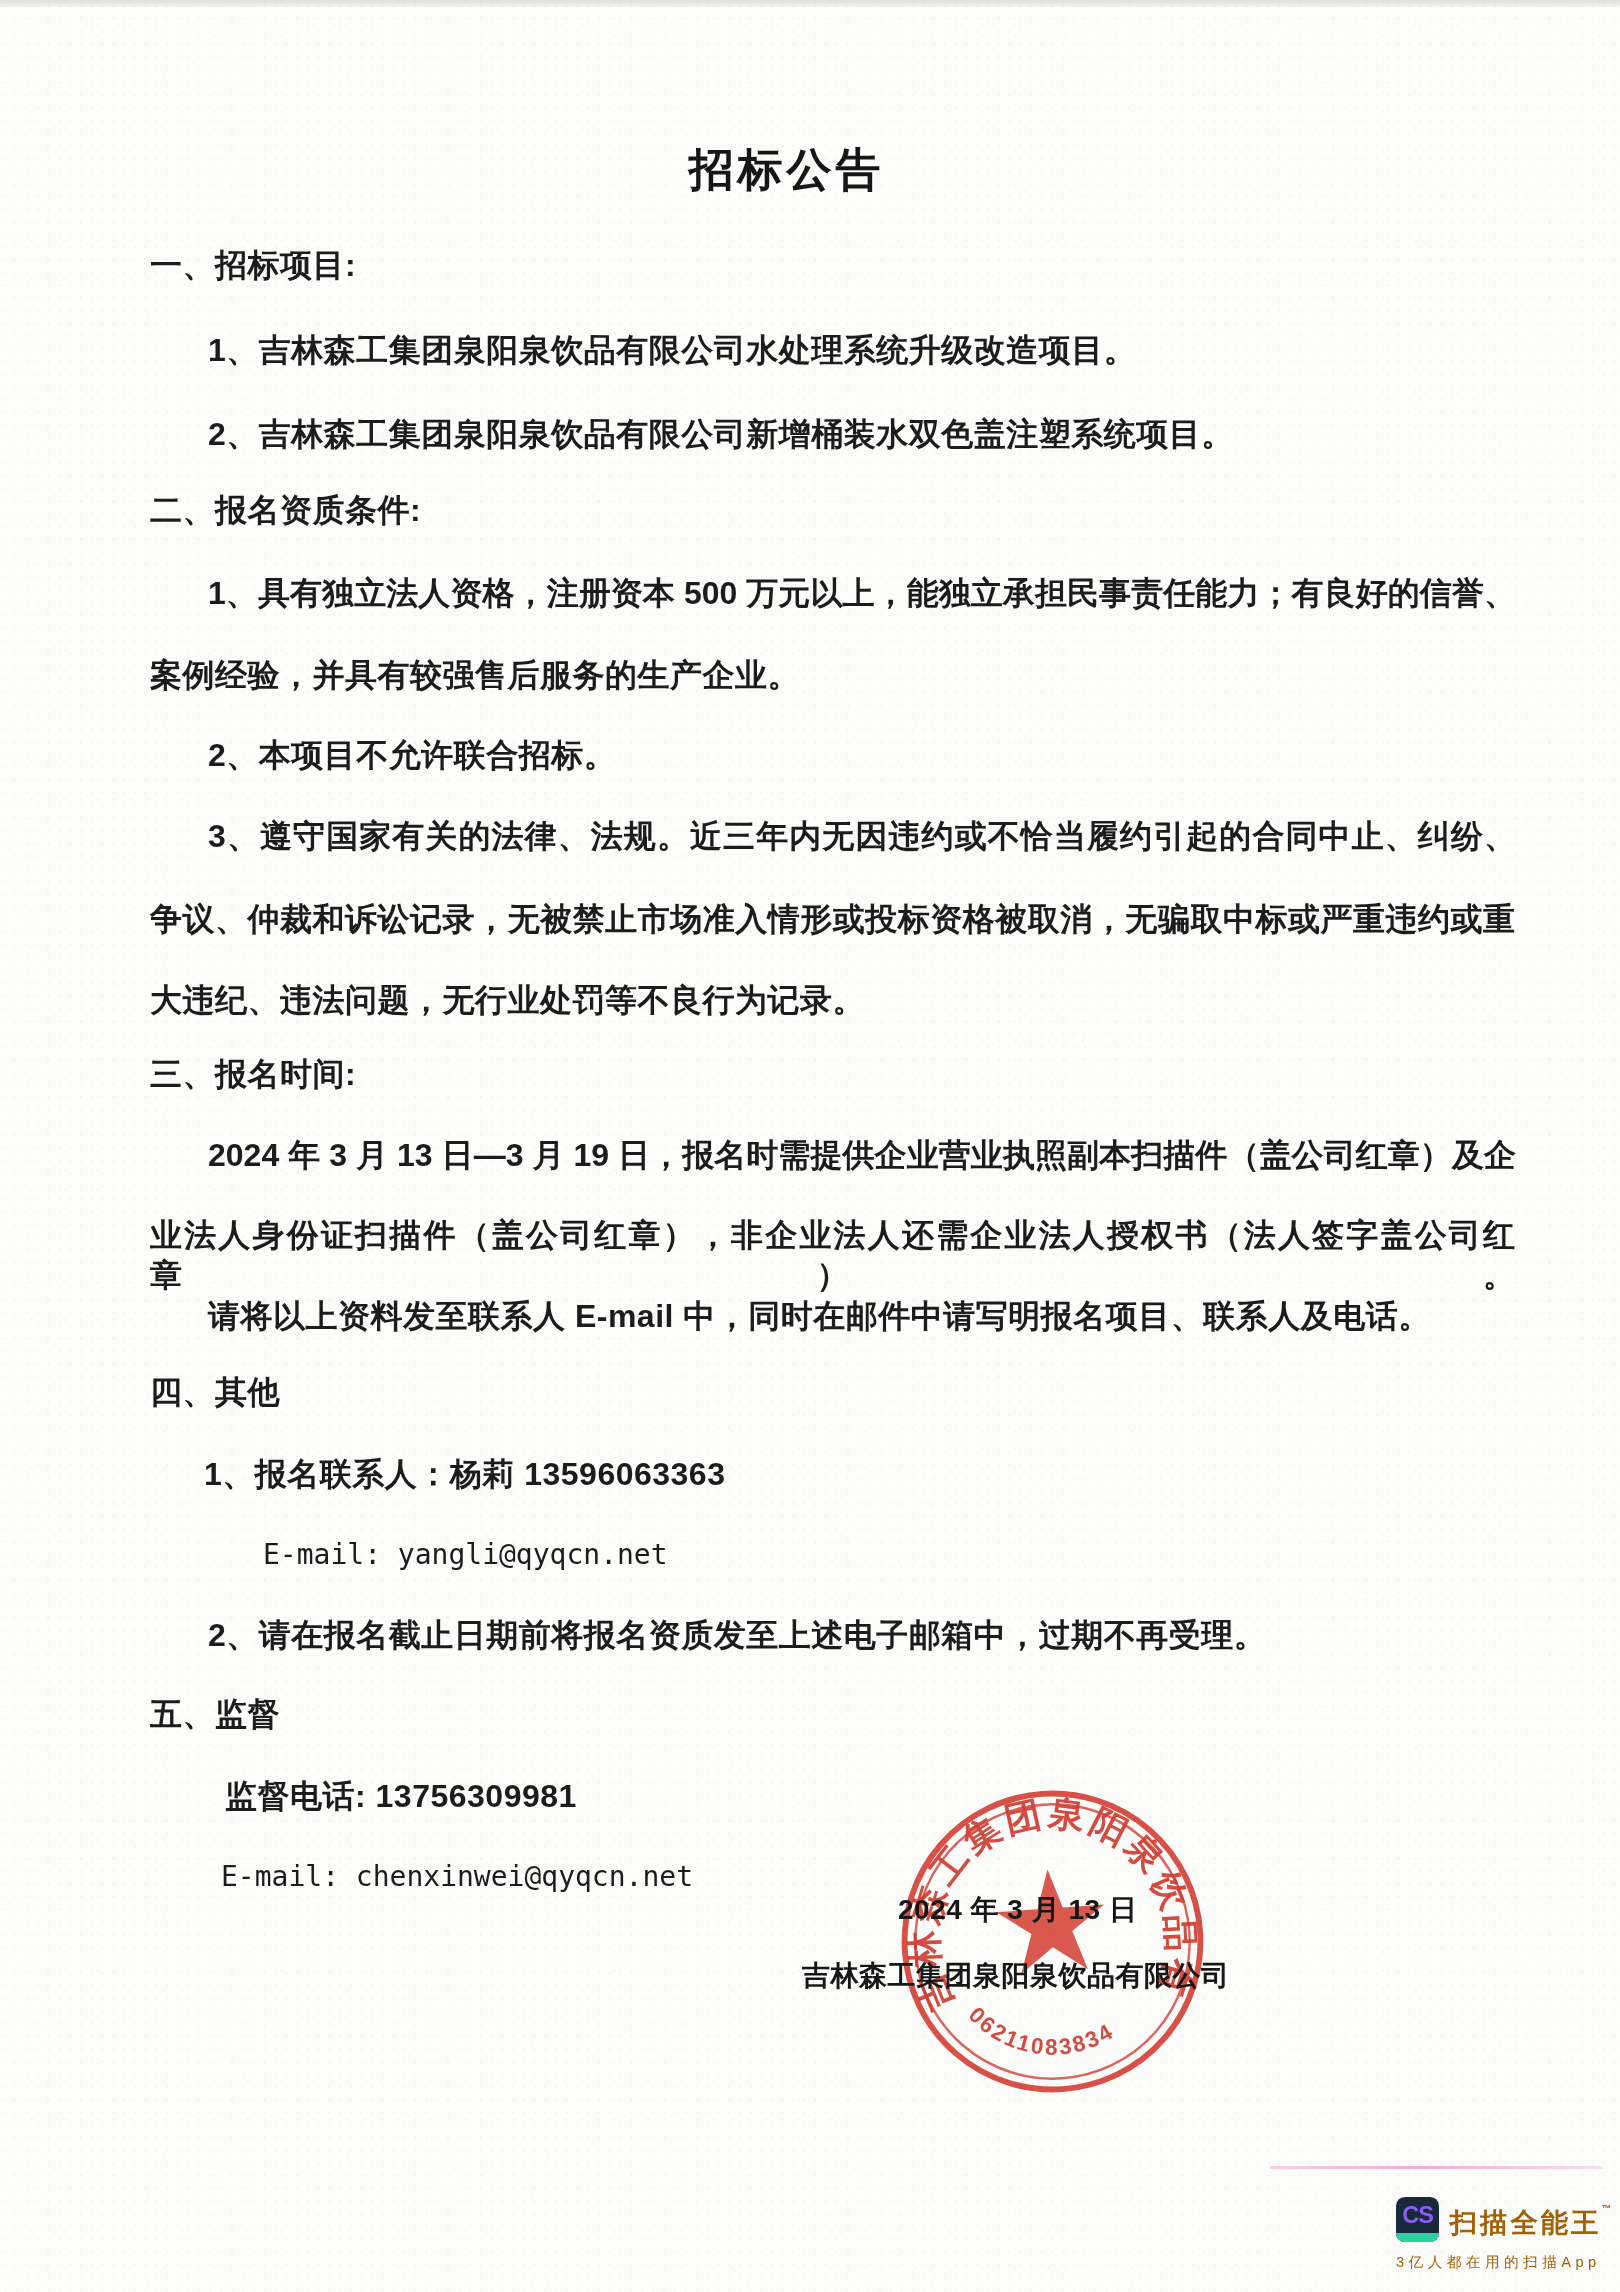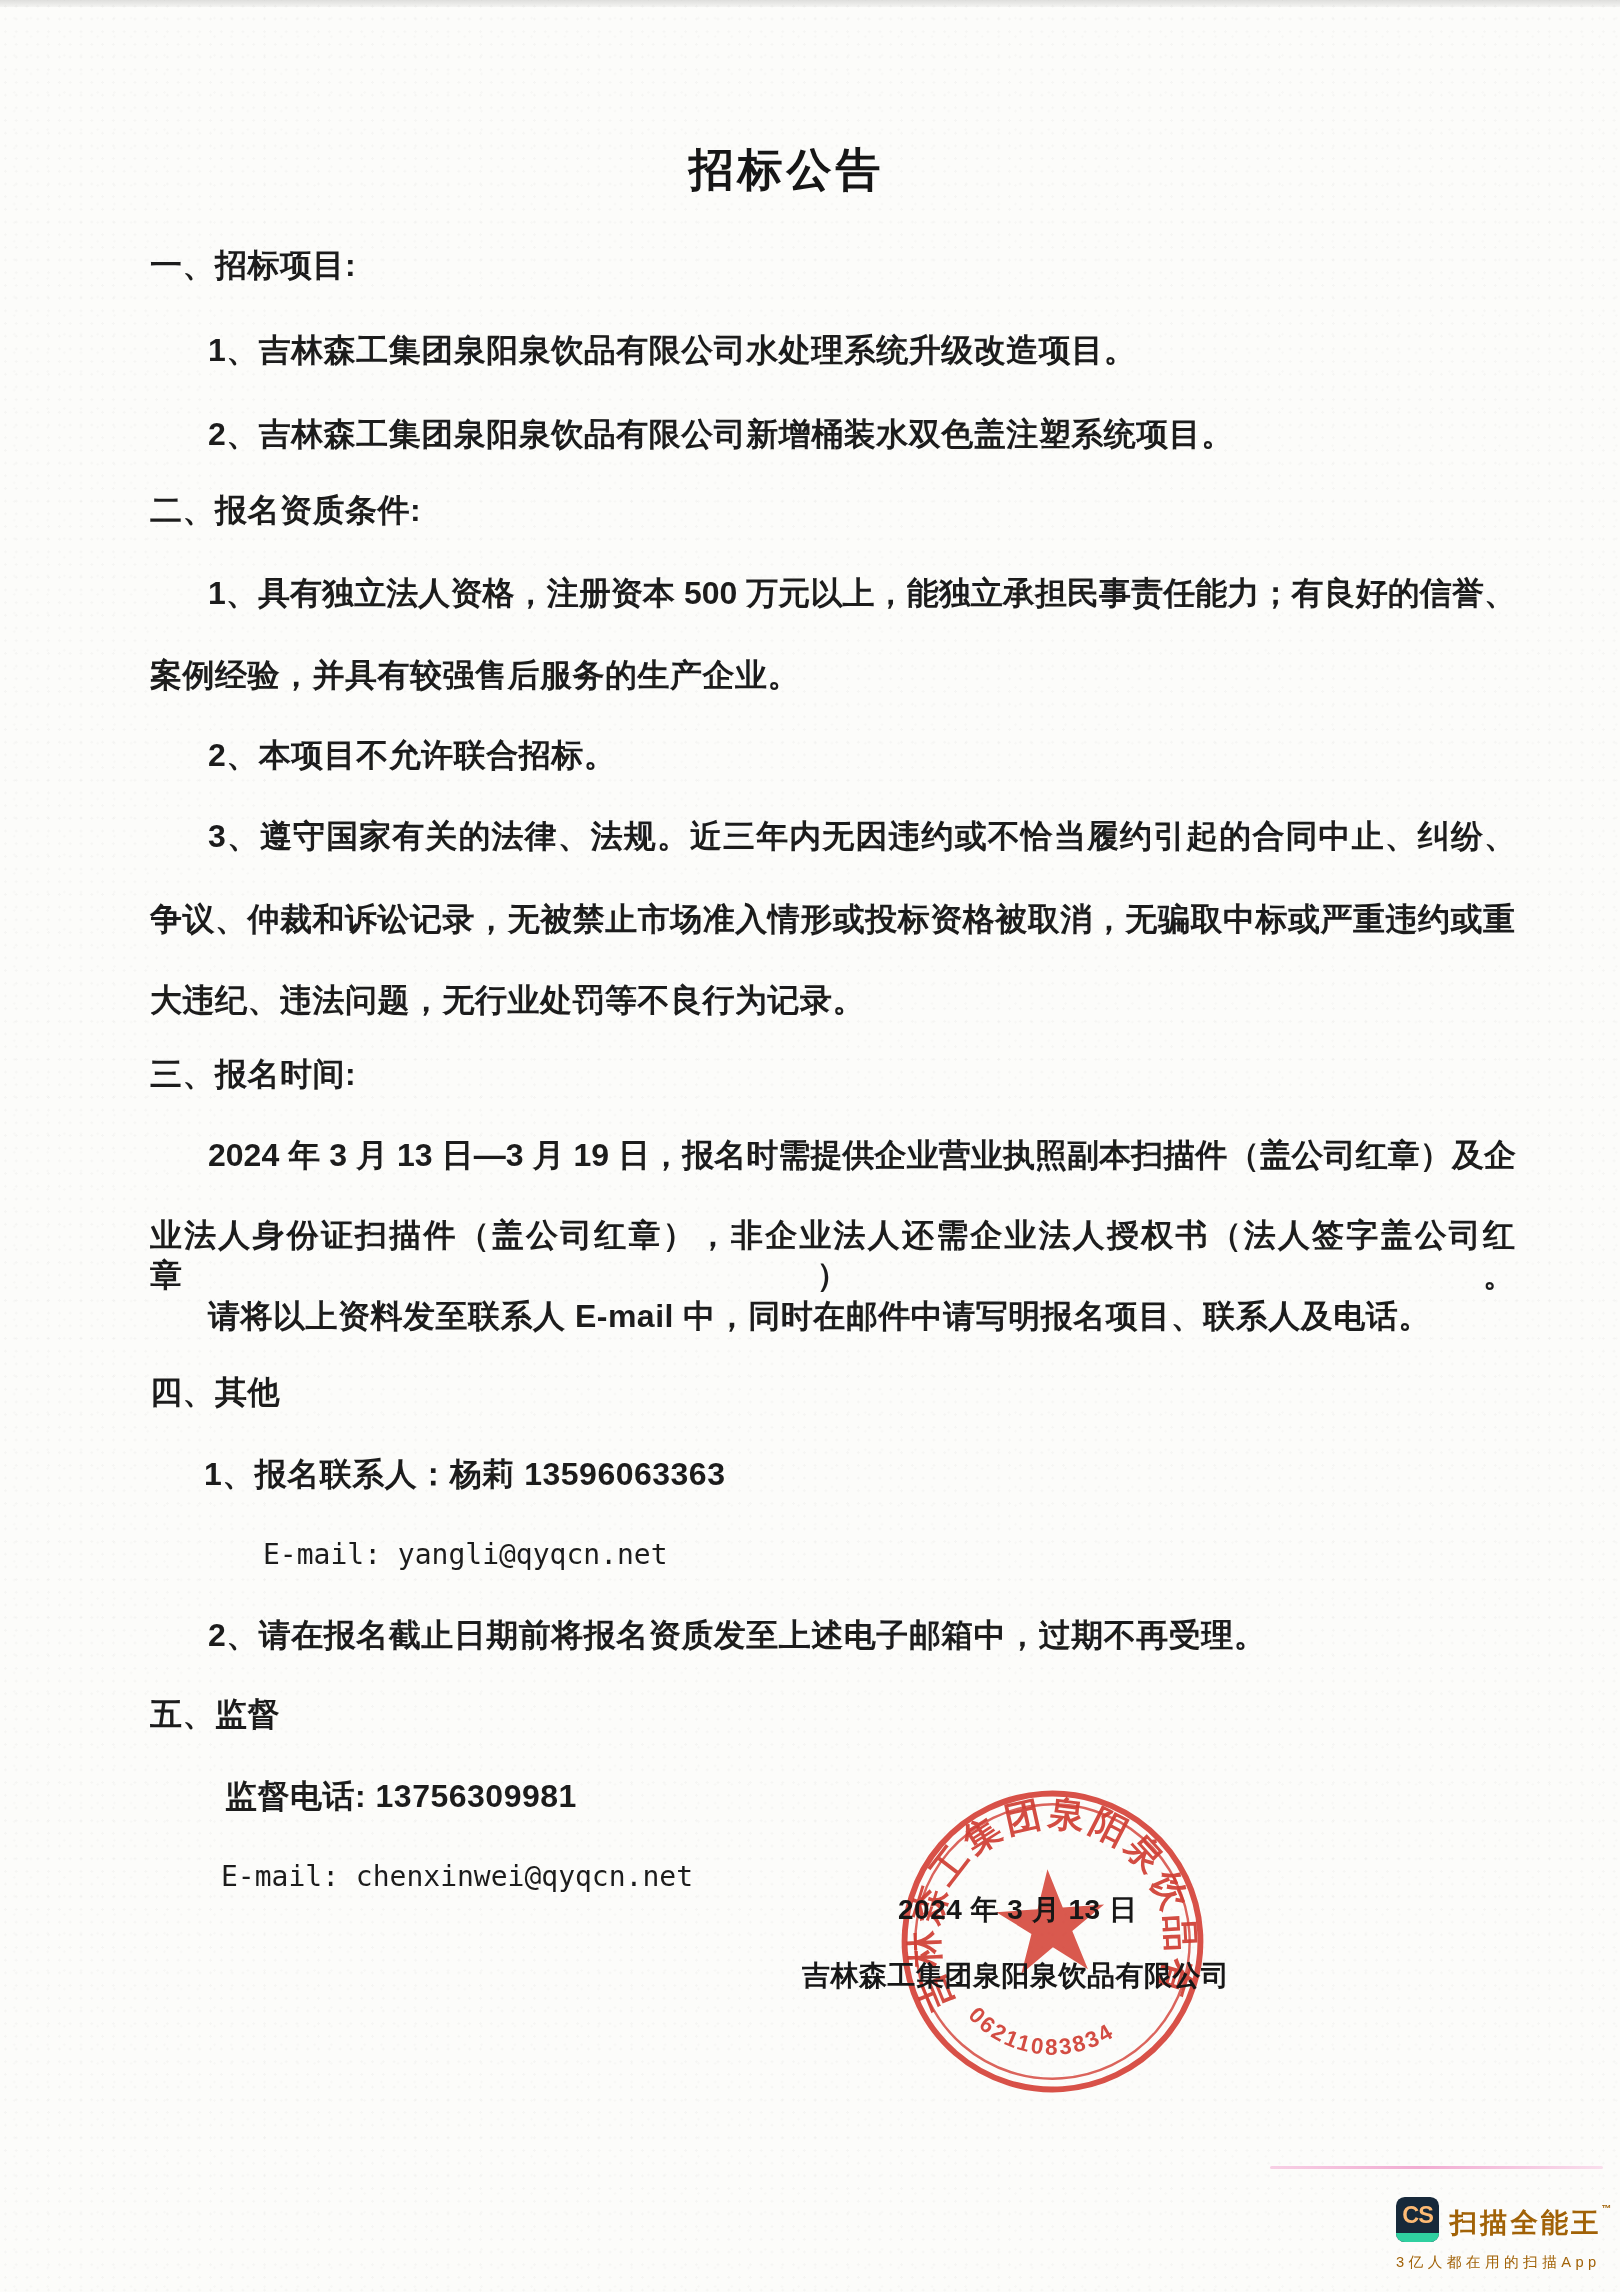--- a/index.html
+++ b/index.html
@@ -57,21 +57,21 @@
   }
   .watermark{position:absolute;left:1396px;top:2197px;z-index:7;}
   .wm-row{display:flex;align-items:center;gap:10.8px;}
   .cs-logo{
     width:43px;height:45px;background:#17293a;border-radius:8.8px;
     position:relative;overflow:hidden;flex:0 0 auto;
   }
   .cs-logo .cs-txt{
     position:absolute;top:0;left:0;width:100%;height:36px;
     display:flex;align-items:center;justify-content:center;
-    color:#fdba74;font-weight:700;font-size:23.5px;letter-spacing:-1px;
+    color:#8b5cf6;font-weight:700;font-size:23.5px;letter-spacing:-1px;
   }
   .cs-strip{position:absolute;bottom:0;left:0;width:100%;height:8.8px;background:#2fd0a0;}
   .wm-name{
     font-size:27.4px;color:#a16207;font-weight:700;letter-spacing:2.9px;
     white-space:nowrap;line-height:1;
   }
   .wm-name sup{font-size:9.8px;letter-spacing:0;vertical-align:19.6px;}
   .wm-tagline{
     margin-top:10.8px;font-size:14.7px;color:#a16207;font-weight:500;
     letter-spacing:4.4px;white-space:nowrap;

